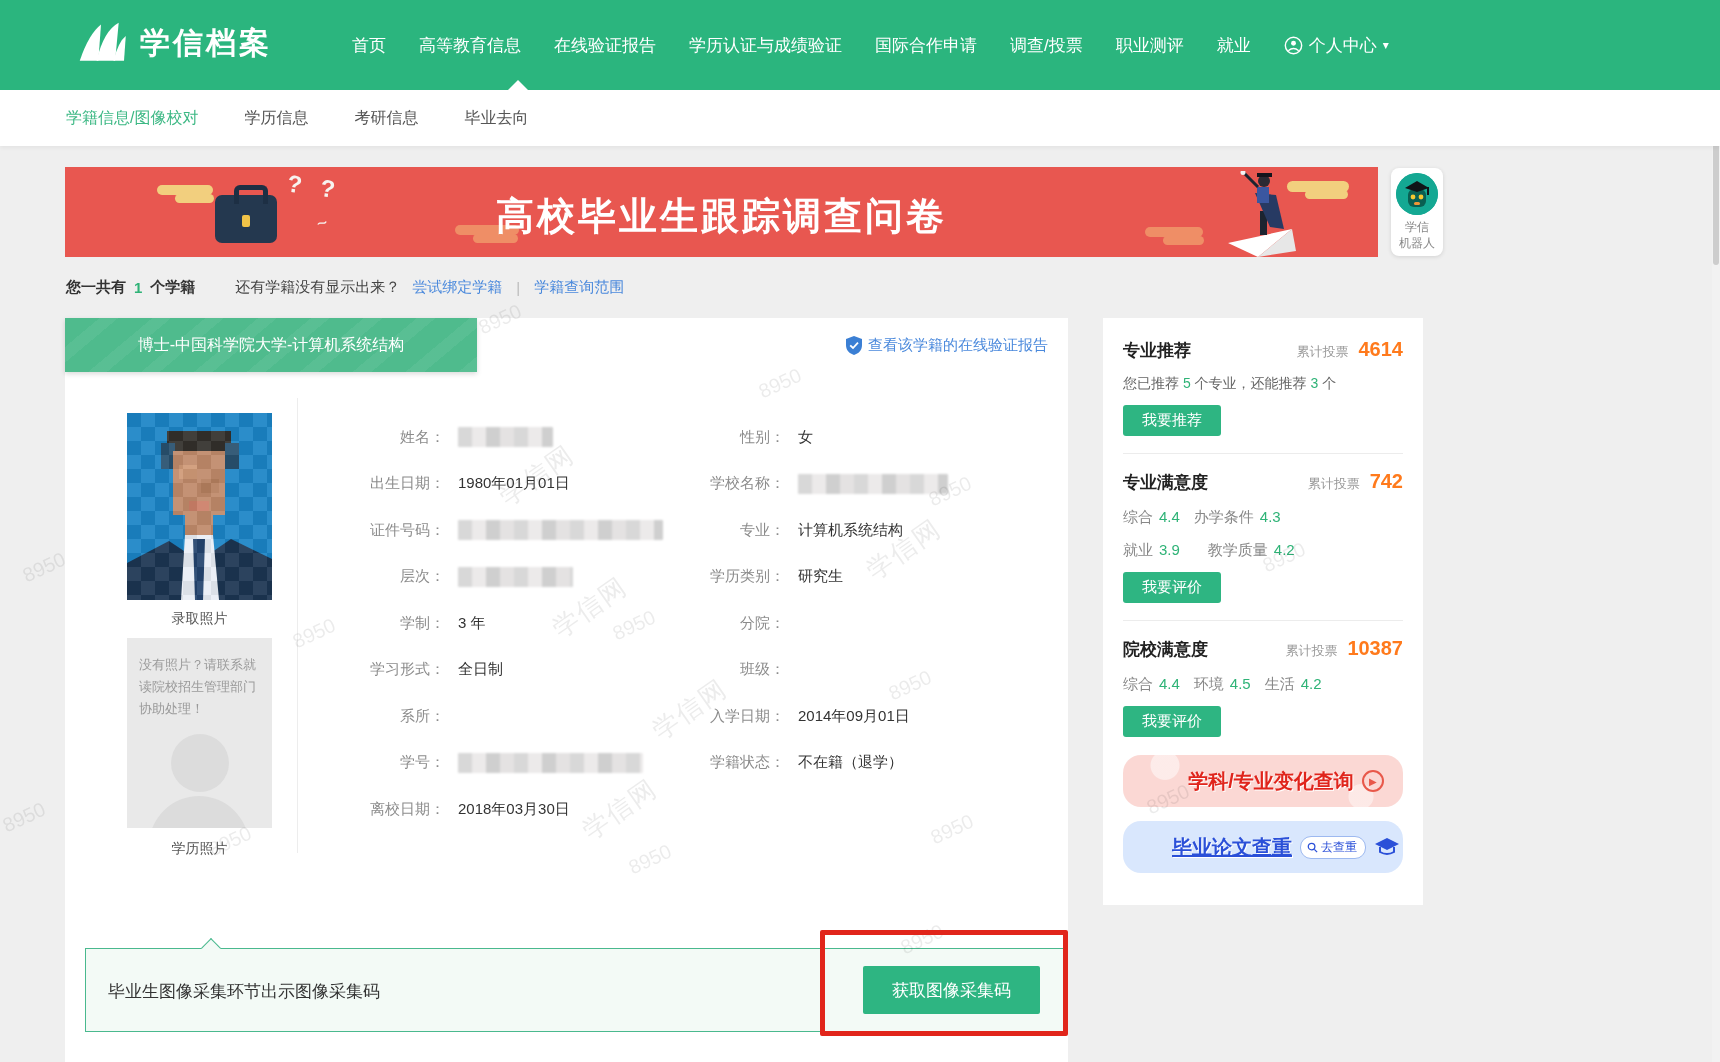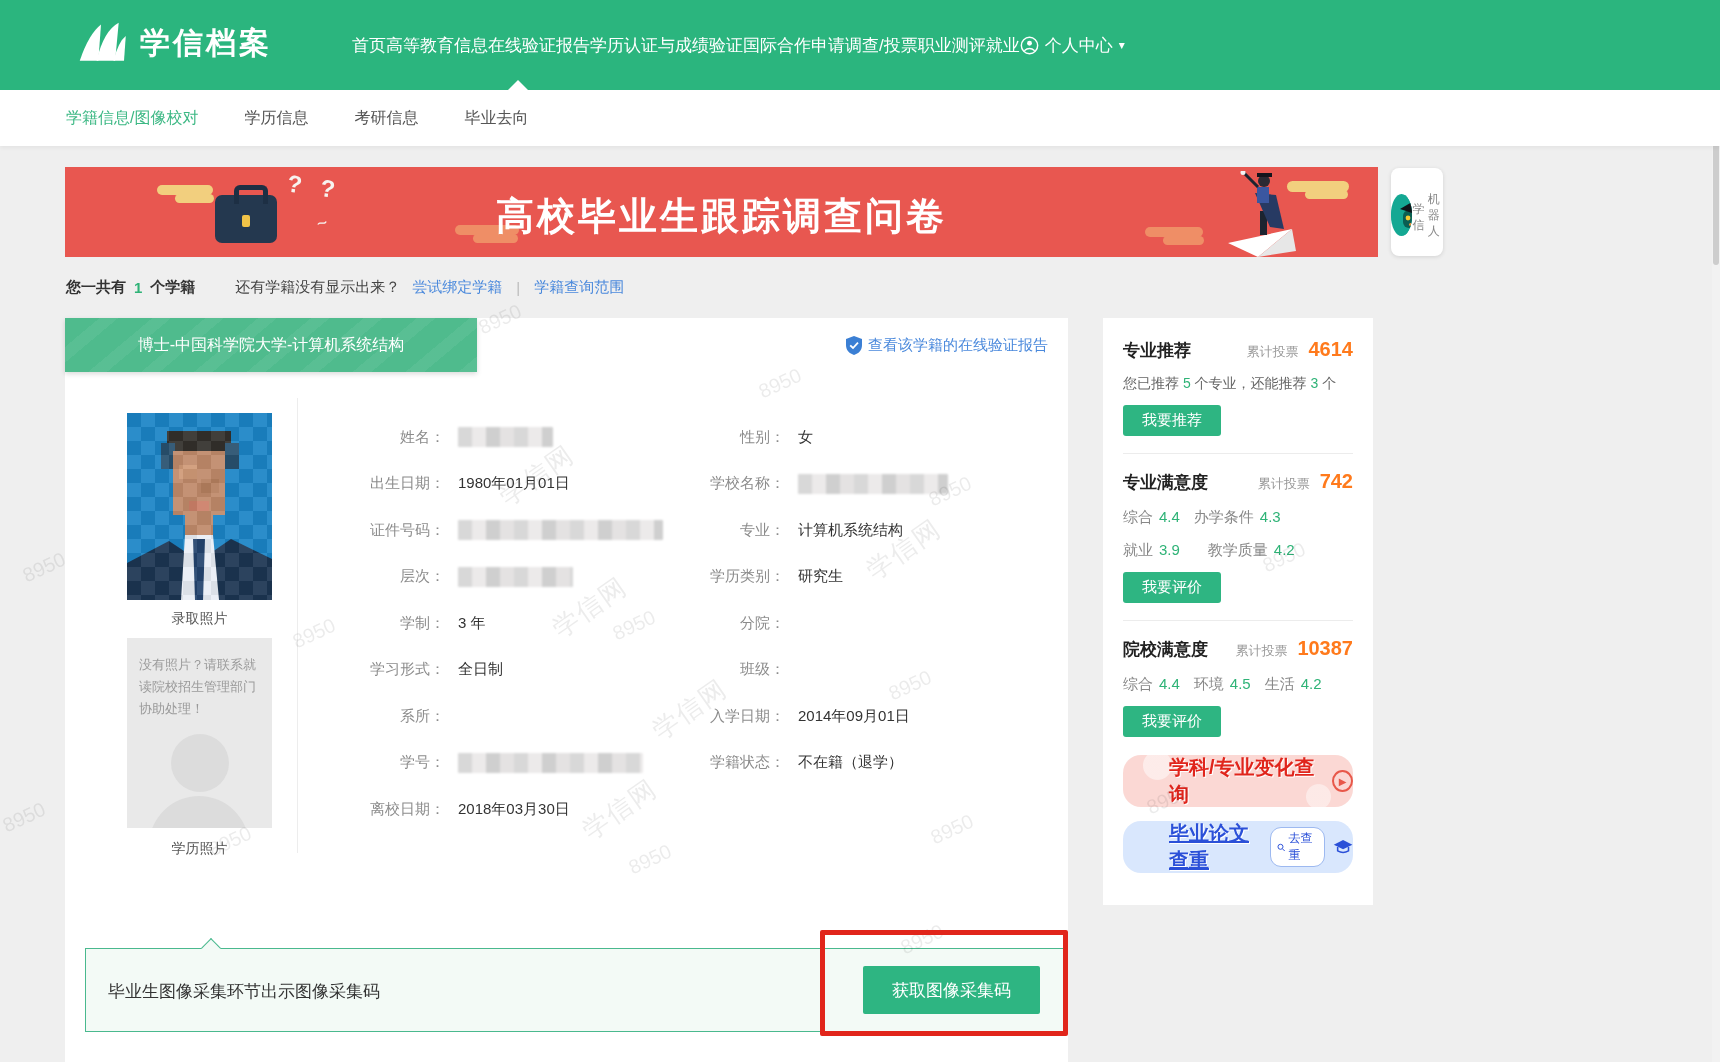--- a/index.html
+++ b/index.html
@@ -4,21 +4,21 @@
 <style>
   * { margin:0; padding:0; box-sizing:border-box; }
   html,body { background:#e9e9e9; }
   body { font-family:"Liberation Sans","DejaVu Sans",sans-serif; }
   #page { position:relative; width:1720px; height:1062px; background:#efefef; overflow:hidden; }
 
   
   .navbar { position:absolute; left:0; top:0; width:1720px; height:90px; background:#2bb57e; z-index:5; }
   .logo { position:absolute; left:74px; top:20px; display:flex; align-items:center; gap:12px; cursor:pointer; }
   .logo-text { color:#fff; font-size:30px; font-weight:bold; letter-spacing:3px; }
-  .nav-menu { position:absolute; left:352px; top:0; height:90px; display:flex; align-items:center; }
+  .nav-menu { position:absolute; left:352px; top:0; height:90px; display:flex; align-items:center; gap:33px; }
   .nav-item { color:#fff; font-size:17px; cursor:pointer; white-space:nowrap; }
   .user-menu { display:flex; align-items:center; gap:6px; color:#fff; font-size:17px; cursor:pointer; }
   .caret { font-size:12px; }
   .nav-notch { position:absolute; left:508px; top:80px; width:0; height:0; border-left:10px solid transparent; border-right:10px solid transparent; border-bottom:10px solid #fff; z-index:6; }
 
   
   .subnav { position:absolute; left:0; top:90px; width:1720px; height:56px; background:#fff; box-shadow:0 2px 4px rgba(0,0,0,.05); display:flex; align-items:center; gap:46px; padding-left:66px; z-index:4; }
   .subtab { font-size:16px; color:#555; cursor:pointer; }
   .subtab.active { color:#3cb884; }
 
@@ -30,21 +30,21 @@
   .c-y { background:#f2cf7e; }
   .c-o { background:#ef8e66; }
   .briefcase { position:absolute; left:150px; top:28px; width:62px; height:48px; background:#24384f; border-radius:7px; }
   .briefcase::before { content:""; position:absolute; left:19px; top:-10px; width:24px; height:14px; border:5px solid #1d2f44; border-bottom:none; border-radius:6px 6px 0 0; }
   .briefcase::after { content:""; position:absolute; left:27px; top:20px; width:8px; height:12px; background:#f0c348; border-radius:2px; }
   .qmarks { position:absolute; left:222px; top:6px; color:#f7f3ef; font-size:24px; font-weight:bold; transform:rotate(8deg); letter-spacing:6px; }
   .squig { position:absolute; left:252px; top:46px; color:#f7f3ef; font-size:18px; transform:rotate(-15deg); }
   .plane-wrap { position:absolute; left:1135px; top:4px; width:130px; height:86px; }
 
   
-  .robot { position:absolute; left:1391px; top:168px; width:52px; height:88px; background:#fff; border-radius:8px; box-shadow:0 1px 4px rgba(0,0,0,.12); display:flex; align-items:center; padding-top:5px; cursor:pointer; z-index:5; }
+  .robot { position:absolute; left:1391px; top:168px; width:52px; height:88px; background:#fff; border-radius:8px; box-shadow:0 1px 4px rgba(0,0,0,.12); display:flex; flex-direction:column; align-items:center; padding-top:5px; cursor:pointer; z-index:5; }
   .robot-avatar { width:42px; height:42px; border-radius:50%; background:#14a893; position:relative; overflow:hidden; }
   .robot-name { font-size:12px; color:#888; line-height:16px; margin-top:4px; text-align:center; }
 
   
   .summary { position:absolute; left:66px; top:278px; font-size:15px; color:#333; display:flex; align-items:center; }
   .summary b { font-weight:bold; }
   .sum-count { color:#2fb377; font-weight:bold; margin:0 8px; }
   .sum-q { margin-left:40px; color:#444; }
   .link-blue { color:#4a89dc; cursor:pointer; }
   .sum-sep { color:#bbb; margin:0 14px; }
@@ -72,21 +72,21 @@
   .fcol-l { left:250px; width:330px; }
   .fcol-r { left:585px; width:400px; }
   .frow { height:46.5px; display:flex; align-items:center; }
   .flabel { width:130px; text-align:right; color:#8c8c8c; font-size:15px; flex:none; }
   .fcol-r .flabel { width:135px; }
   .fval { margin-left:13px; color:#333; font-size:15px; }
   .blur-chip { display:inline-block; height:20px; border-radius:1px; vertical-align:middle; filter:blur(1px);
       background:repeating-linear-gradient(90deg,#d8d8d8 0 14px,#eceaea 14px 28px,#cfcfcf 28px 42px,#e4e2e2 42px 56px); }
 
   
-  .side { position:absolute; left:1103px; top:318px; width:270px; height:587px; background:#fff; padding:20px; }
+  .side { position:absolute; left:1103px; top:318px; width:320px; height:587px; background:#fff; padding:20px; }
   .sec-head { display:flex; align-items:baseline; justify-content:space-between; }
   .sec-title { font-size:17px; font-weight:bold; color:#222; }
   .votes { display:flex; align-items:flex-end; gap:10px; }
   .votes-label { font-size:13px; color:#999; }
   .votes-num { font-size:20px; font-weight:bold; color:#ff7a1c; }
   .sec-desc { margin-top:13px; font-size:14px; color:#666; white-space:nowrap; }
   .num-g { color:#2fb377; }
   .side-btn { margin-top:12px; display:inline-block; background:#2eb582; color:#fff; font-size:15px; padding:6px 19px; border-radius:3px; cursor:pointer; }
   .side-hr { height:1px; background:#ececec; margin:17px 0 16px; }
   .ratings { margin-top:14px; font-size:15px; color:#888; display:flex; gap:14px; flex-wrap:wrap; }

